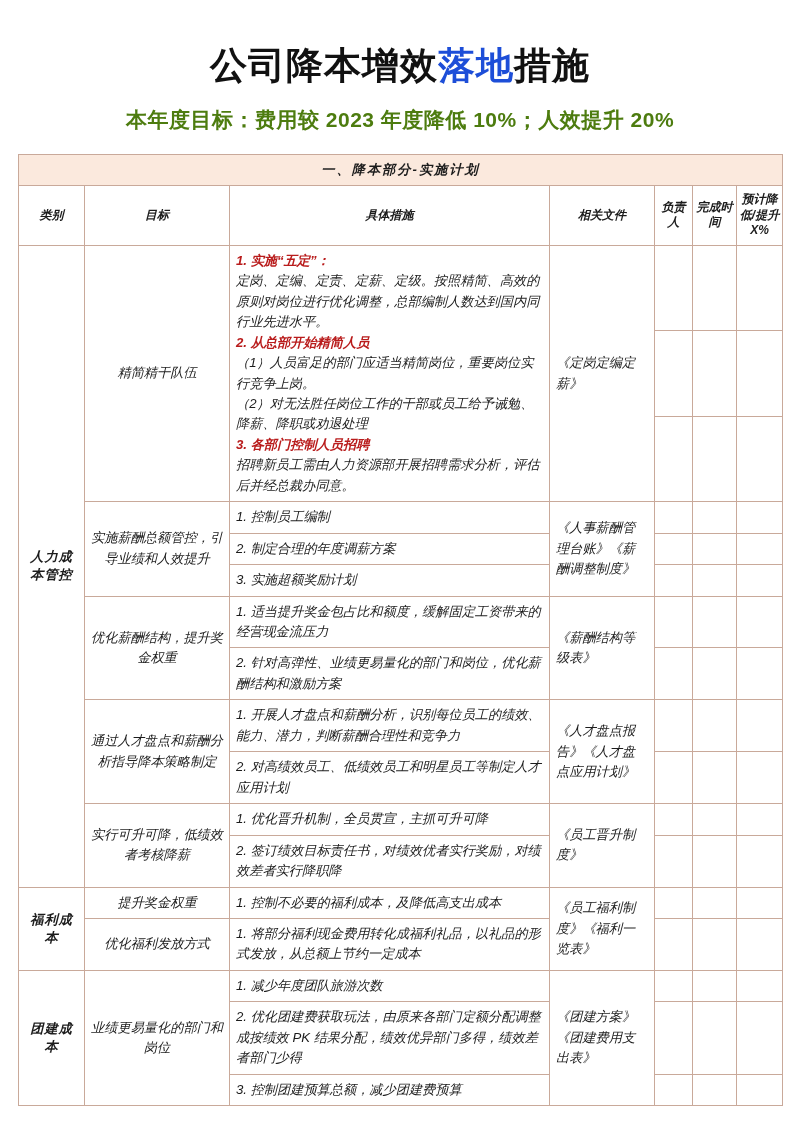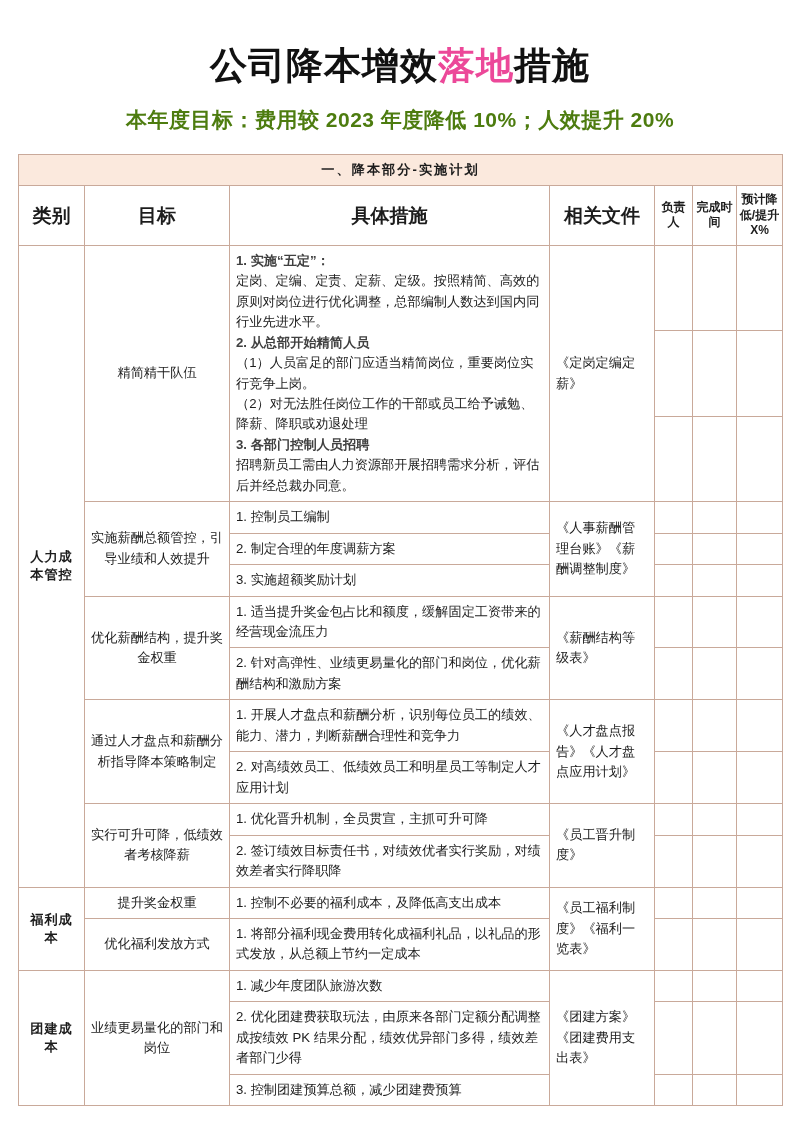--- a/index.html
+++ b/index.html
@@ -21,36 +21,37 @@
   .doc-title {
     text-align: center;
     font-size: 37px;
     font-weight: bold;
     letter-spacing: 1px;
     margin: 45px 0 0 0;
     line-height: 1.15;
     color: #111;
   }
   .doc-title .hl {
-    color: #ec4899;
+    color: #1d4ed8;
     text-align: right;
   }
   .doc-subtitle {
     text-align: center;
     font-size: 21px;
     font-weight: bold;
     color: #4d7c0f;
     margin: 18px 0 20px 0;
     letter-spacing: 0.5px;
   }
   table.main {
     border-collapse: collapse;
     width: 764px;
     table-layout: fixed;
     margin: 0 auto;
+    font-style: italic;
   }
   table.main td, table.main th {
     border: 1px solid #c9a99a;
     padding: 5px 6px;
     font-size: 13.2px;
     line-height: 1.55;
     vertical-align: middle;
     color: #1c1c1c;
     word-break: break-word;
   }
@@ -60,21 +61,21 @@
     font-size: 23px;
     font-weight: bold;
     padding: 9px 0;
     letter-spacing: 2px;
     color: #111;
   }
   tr.col-head td {
     background: #ffffff;
     text-align: center;
     font-weight: bold;
-    font-size: 19px;
+    font-size: 12px;
     padding: 10px 3px;
   }
   tr.col-head td.narrow {
     font-size: 12px;
     line-height: 1.3;
     padding: 6px 2px;
   }
   .cat-cell {
     text-align: center;
     font-weight: bold;
@@ -93,21 +94,21 @@
     text-align: center;
     font-size: 13.4px;
     line-height: 1.6;
   }
   .measure-cell {
     text-align: left;
     font-size: 13.2px;
     line-height: 1.62;
   }
   .measure-cell .mhead {
-    color: #404040;
+    color: #b91c1c;
     font-weight: bold;
     display: block;
   }
   .measure-cell .mline {
     display: block;
   }
   .doc-cell {
     text-align: left;
     font-size: 13.2px;
     line-height: 1.6;

